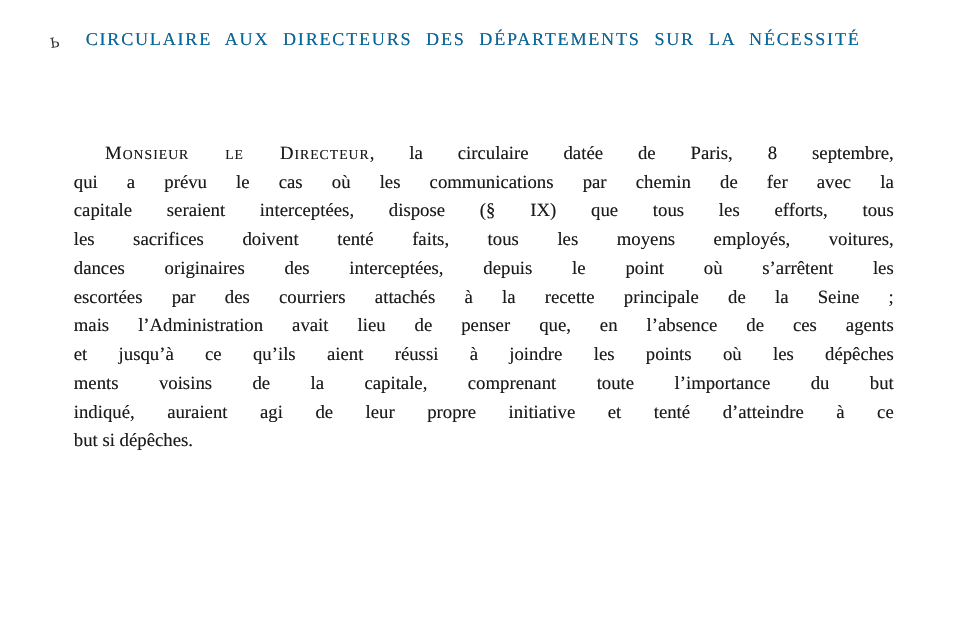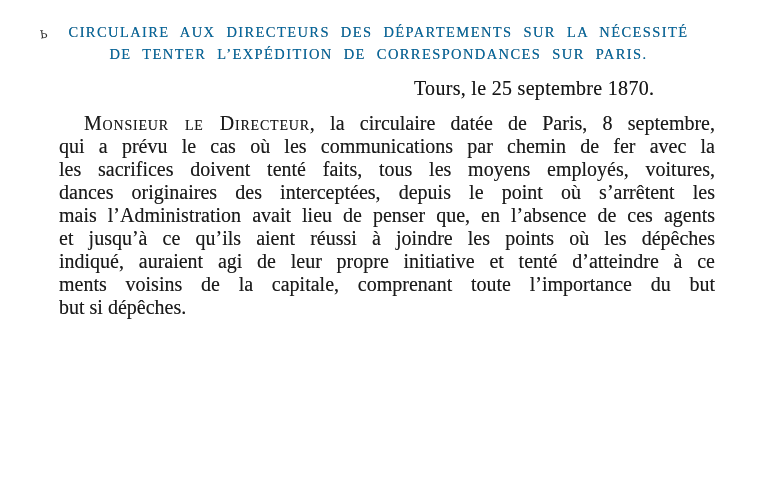--- a/index.html
+++ b/index.html
@@ -46,21 +46,21 @@
     font-size: 20px;
     color: #161616;
     letter-spacing: 0.3px;
     text-shadow: 0 0 0.4px rgba(20,20,20,0.5);
   }
   .doc-body {
     position: absolute;
     top: 112px;
     left: 59px;
     width: 656px;
-    font-size: 20px;
+    font-size: 15px;
     line-height: 23px;
     color: #1b1b1b;
     text-shadow: 0 0 0.45px rgba(20,20,20,0.5);
   }
   .line {
     text-align: justify;
     text-align-last: justify;
   }
   .line.last {
     text-align-last: left;
@@ -75,37 +75,37 @@
 </style>
 </head>
 <body>
 
 <div class="page">
 
   <span class="artifact">Ь</span>
 
   <header class="doc-header">
     <div>CIRCULAIRE AUX DIRECTEURS DES DÉPARTEMENTS SUR LA NÉCESSITÉ</div>
-    <div>DE TENTER L’EXPÉDITION DE CORRESPONDANCES SUR PARIS.</div>
   </header>
 
-  <div class="dateline">Tours, le 25 septembre 1870.</div>
 
   <main class="doc-body">
 
     <div class="para">
       <div class="line first"><span class="smallcaps">Monsieur le Directeur</span><span>, la circulaire datée de Paris, 8 septembre,</span></div>
       <div class="line">qui a prévu le cas où les communications par chemin de fer avec la</div>
+      <div class="line">capitale seraient interceptées, dispose (§ IX) que tous les efforts, tous</div>
       <div class="line">les sacrifices doivent tenté faits, tous les moyens employés, voitures,</div>
       <div class="line">dances originaires des interceptées, depuis le point où s’arrêtent les</div>
     </div>
 
     <div class="para">
+      <div class="line">escortées par des courriers attachés à la recette principale de la Seine ;</div>
       <div class="line">mais l’Administration avait lieu de penser que, en l’absence de ces agents</div>
       <div class="line">et jusqu’à ce qu’ils aient réussi à joindre les points où les dépêches</div>
+      <div class="line">ments voisins de la capitale, comprenant toute l’importance du but</div>
       <div class="line">indiqué, auraient agi de leur propre initiative et tenté d’atteindre à ce</div>
-      <div class="line">ments voisins de la capitale, comprenant toute l’importance du but</div>
       <div class="line last">but si dépêches.</div>
     </div>
 
   </main>
 
 </div>
 
 </body></html>

